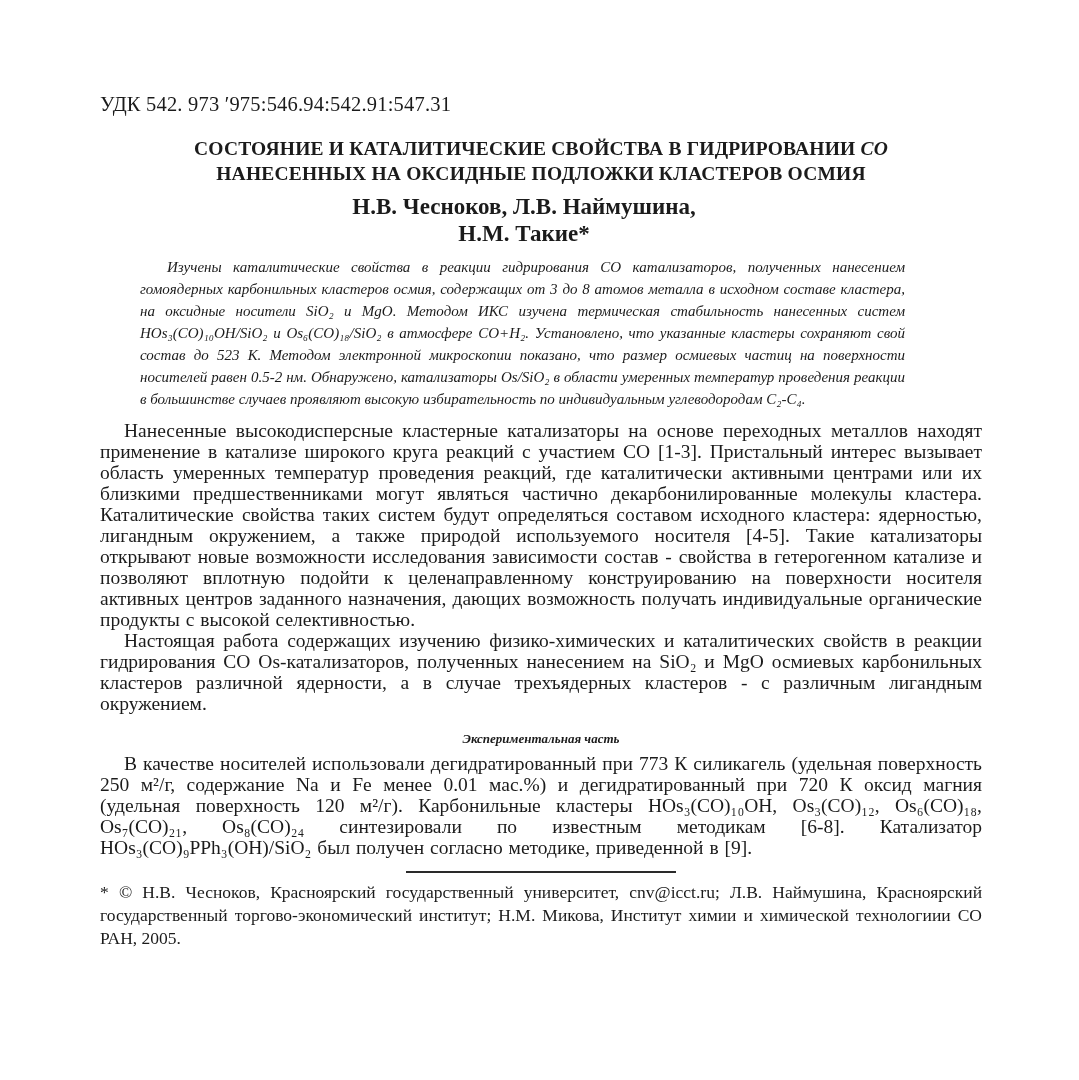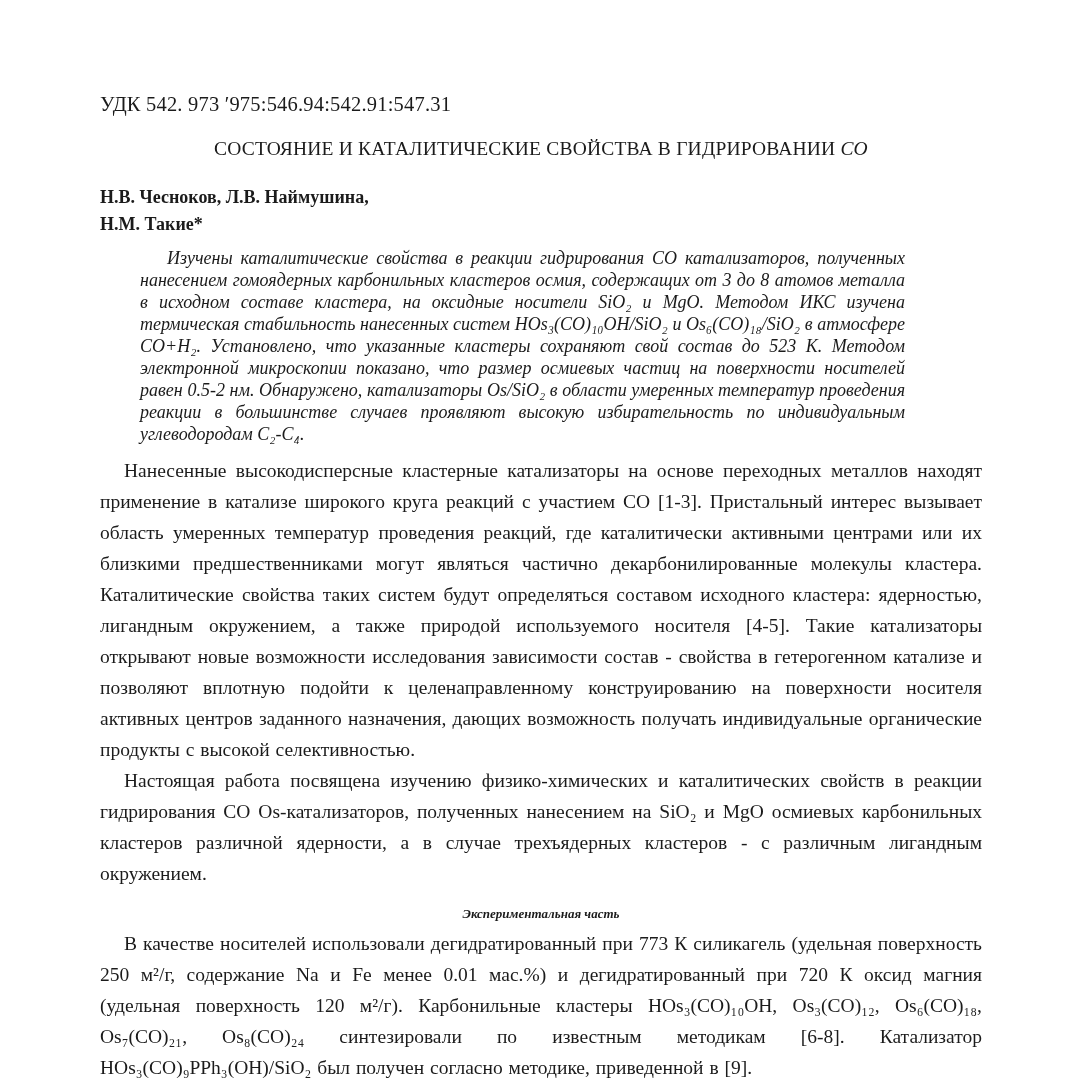--- a/index.html
+++ b/index.html
@@ -21,51 +21,51 @@
     padding: 92px 97px 0 100px;
     background: #ffffff;
   }
   .udc {
     font-size: 20.5px;
     line-height: 24px;
     margin-bottom: 20px;
     letter-spacing: 0.2px;
   }
   .title {
-    margin: 0 0 23px 0;
+    margin: 0 0 7px 0;
     text-align: center;
-    font-weight: normal;
+    font-weight: bold;
     font-size: 19.5px;
     line-height: 25px;
     letter-spacing: 0.2px;
   }
   .title-em {
     font-style: italic;
     margin-left: 5px;
   }
   .authors {
-    text-align: left;
+    text-align: center;
     font-weight: bold;
-    font-size: 18px;
+    font-size: 23px;
     line-height: 27px;
     padding-right: 34px;
     margin-bottom: 9px;
   }
   .abstract {
     margin: 0 77px 10px 40px;
     font-style: italic;
-    font-size: 18px;
+    font-size: 15px;
     line-height: 22px;
     text-align: justify;
     text-indent: 27px;
   }
   .body-para {
     margin: 0;
     font-size: 19.5px;
-    line-height: 31px;
+    line-height: 21px;
     text-align: justify;
     text-indent: 24px;
     word-spacing: 1px;
   }
   .section-heading {
     margin: 12px 0 2px 0;
     text-align: center;
     font-weight: bold;
     font-style: italic;
     font-size: 13px;
@@ -87,32 +87,33 @@
 </style>
 </head>
 <body>
 
 <div class="page">
 
   <div class="udc">УДК 542. 973 ′975:546.94:542.91:547.31</div>
 
   <h1 class="title">
     <div><span>СОСТОЯНИЕ И КАТАЛИТИЧЕСКИЕ СВОЙСТВА В ГИДРИРОВАНИИ</span><span class="title-em">СО</span></div>
+    <div>НАНЕСЕННЫХ НА ОКСИДНЫЕ ПОДЛОЖКИ КЛАСТЕРОВ ОСМИЯ</div>
   </h1>
 
   <div class="authors">
     <div>Н.В. Чесноков, Л.В. Наймушина,</div>
     <div>Н.М. Такие*</div>
   </div>
 
   <p class="abstract">Изучены каталитические свойства в реакции гидрирования СО катализаторов, полученных нанесением гомоядерных карбонильных кластеров осмия, содержащих от 3 до 8 атомов металла в исходном составе кластера, на оксидные носители SiO₂ и MgO. Методом ИКС изучена термическая стабильность нанесенных систем HOs₃(CO)₁₀OH/SiO₂ и Os₆(CO)₁₈/SiO₂ в атмосфере CO+H₂. Установлено, что указанные кластеры сохраняют свой состав до 523 К. Методом электронной микроскопии показано, что размер осмиевых частиц на поверхности носителей равен 0.5-2 нм. Обнаружено, катализаторы Os/SiO₂ в области умеренных температур проведения реакции в большинстве случаев проявляют высокую избирательность по индивидуальным углеводородам C₂-C₄.</p>
 
   <p class="body-para">Нанесенные высокодисперсные кластерные катализаторы на основе переходных металлов находят применение в катализе широкого круга реакций с участием СО [1-3]. Пристальный интерес вызывает область умеренных температур проведения реакций, где каталитически активными центрами или их близкими предшественниками могут являться частично декарбонилированные молекулы кластера. Каталитические свойства таких систем будут определяться составом исходного кластера: ядерностью, лигандным окружением, а также природой используемого носителя [4-5]. Такие катализаторы открывают новые возможности исследования зависимости состав - свойства в гетерогенном катализе и позволяют вплотную подойти к целенаправленному конструированию на поверхности носителя активных центров заданного назначения, дающих возможность получать индивидуальные органические продукты с высокой селективностью.</p>
 
-  <p class="body-para">Настоящая работа посвящена изучению физико-химических и каталитических свойств в реакции гидрирования СО Os-катализаторов, полученных нанесением на SiO₂ и MgO осмиевых карбонильных кластеров различной ядерности, а в случае трехъядерных кластеров - с различным лигандным окружением.</p>
+  <p class="body-para">Настоящая работа содержащих изучению физико-химических и каталитических свойств в реакции гидрирования СО Os-катализаторов, полученных нанесением на SiO₂ и MgO осмиевых карбонильных кластеров различной ядерности, а в случае трехъядерных кластеров - с различным лигандным окружением.</p>
 
   <h2 class="section-heading">Экспериментальная часть</h2>
 
   <p class="body-para">В качестве носителей использовали дегидратированный при 773 К силикагель (удельная поверхность 250 м²/г, содержание Na и Fe менее 0.01 мас.%) и дегидратированный при 720 К оксид магния (удельная поверхность 120 м²/г). Карбонильные кластеры HOs₃(CO)₁₀OH, Os₃(CO)₁₂, Os₆(CO)₁₈, Os₇(CO)₂₁, Os₈(CO)₂₄ синтезировали по известным методикам [6-8]. Катализатор HOs₃(CO)₉PPh₃(OH)/SiO₂ был получен согласно методике, приведенной в [9].</p>
 
 
   <hr class="footnote-rule">
 
   <p class="footnote">* © Н.В. Чесноков, Красноярский государственный университет, cnv@icct.ru; Л.В. Наймушина, Красноярский государственный торгово-экономический институт; Н.М. Микова, Институт химии и химической технологиии СО РАН, 2005.</p>
 

